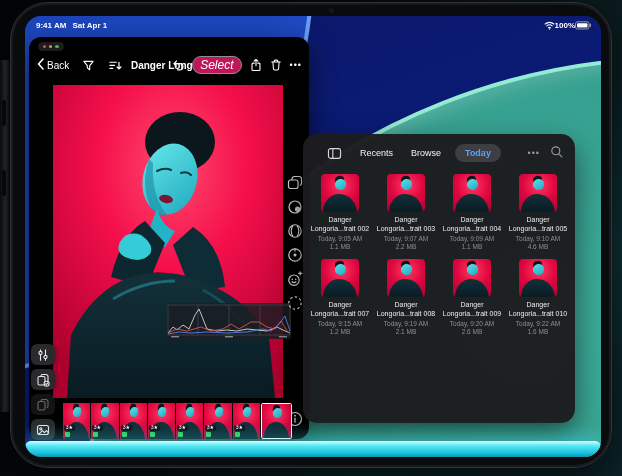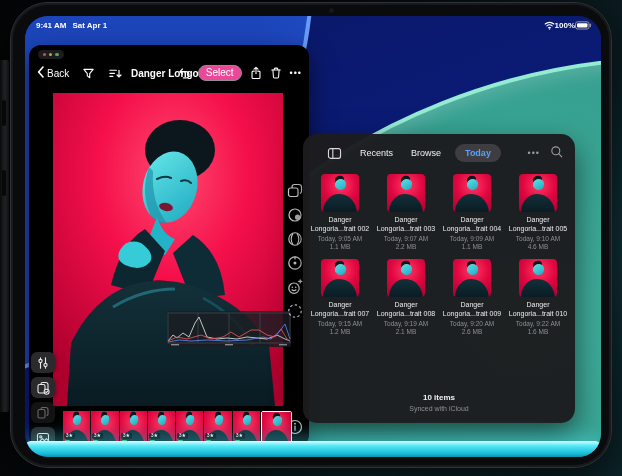--- a/index.html
+++ b/index.html
@@ -18,53 +18,53 @@
   .side-device{position:absolute;left:0;top:60px;width:9px;height:352px;
     background:linear-gradient(90deg,#0b0c0d,#2e3133 55%,#17191b);
     border-radius:0 2px 2px 0;}
   .side-device .notch{position:absolute;left:2px;width:4px;height:26px;background:#0a0b0c;border-radius:2px;}
 
   
   .ipad{position:absolute;left:10px;top:2px;width:600px;height:464px;border-radius:38px;
     background:#0a0b0d;border:1px solid #2f3236;
     box-shadow:0 18px 50px rgba(0,0,0,.7), inset 0 0 0 2px #18191c;}
   .camera{position:absolute;left:318px;top:5px;width:5px;height:5px;border-radius:50%;background:#16171b;}
-  .screen{position:absolute;left:14px;top:13px;width:576px;height:441px;border-radius:23px;overflow:hidden;background:#0a1862;}
+  .screen{position:absolute;left:14px;top:13px;width:576px;height:441px;border-radius:16px;overflow:hidden;background:#0a1862;}
 
   
   .wp{position:absolute;inset:0;background:linear-gradient(160deg,#0a1766,#0b1d7c 60%,#0a1a70);}
   .wp .circle-blue{position:absolute;left:-555px;top:-470px;width:836px;height:836px;border-radius:50%;
     background:radial-gradient(circle at 60% 60%, #1c45ba 40%, #2a5ad8 78%, #3c6fe8 100%);
     border:4px solid #6a9bf4;}
   .wp .circle-teal{position:absolute;left:10px;top:40px;width:1280px;height:1280px;border-radius:50%;
     background:radial-gradient(circle at 38% 20%, #3fae9c, #2a8d7f 45%, #1f6f66 100%);
     border:4px solid #93ecd2;box-shadow:inset 0 6px 18px rgba(255,255,255,.18);}
 
   
   .status{position:absolute;top:5px;left:0;right:0;height:12px;color:#fff;font-size:8px;font-weight:700;}
   .status .sleft{position:absolute;left:11px;top:0;display:flex;gap:6px;}
   .status .sright{position:absolute;right:9px;top:0;display:flex;align-items:center;font-weight:600;}
   .status svg{display:block;}
 
   
   .editor{position:absolute;left:4px;top:21px;width:280px;height:402px;background:#000;border-radius:12px;
-    box-shadow:0 10px 26px rgba(0,0,0,.55);margin-top:8px;}
+    box-shadow:0 10px 26px rgba(0,0,0,.55);}
   .traffic{position:absolute;left:9px;top:5px;display:flex;gap:3px;align-items:center;background:#1c1c1e;border-radius:6px;padding:3px 5px;}
   .traffic i{width:3.2px;height:3.2px;border-radius:50%;display:block;}
   .traffic i:nth-child(1){background:#c4564d;}
   .traffic i:nth-child(2){background:#c2a044;}
   .traffic i:nth-child(3){background:#59a24f;}
 
   .etoolbar{position:absolute;left:0;right:0;top:18px;height:20px;display:flex;align-items:center;padding:0 8px;color:#fff;}
   .back{display:flex;align-items:center;gap:2px;font-size:10px;color:#fff;}
   .tbicon{display:flex;align-items:center;justify-content:center;color:#fff;}
   .etitle{position:absolute;left:70px;right:70px;text-align:center;font-size:10px;font-weight:700;color:#fff;
     white-space:nowrap;overflow:hidden;}
   .eright{position:absolute;right:7px;top:0;height:20px;display:flex;align-items:center;gap:8px;}
-  .select-pill{font-size:10px;color:#fff;border:1px solid #8e8e93;background:#ec4899;border-radius:9px;padding:2px 7px;line-height:1;}
+  .select-pill{font-size:12px;color:#fff;border:1px solid #8e8e93;background:#be185d;border-radius:9px;padding:2px 7px;line-height:1;font-style:italic;}
   .dots3{font-size:9px;color:#fff;letter-spacing:1px;line-height:1;}
 
   
   .photo{position:absolute;left:24px;top:48px;width:230px;height:313px;overflow:hidden;background:#c20032;}
   .histogram{position:absolute;left:138px;top:266px;width:124px;height:36px;background:rgba(26,30,34,.84);border-radius:2px;}
   .histogram svg{display:block;}
 
   
   .rail-btn{position:absolute;left:254px;width:24px;height:24px;display:flex;align-items:center;justify-content:center;color:#d9dbdd;}
   .rail-btn svg{display:block;}
@@ -463,21 +463,17 @@
         <div class="fcell">
           <div class="fthumb">
               <div class="portrait"></div>
             </div>
           <div class="fname">Danger Longoria...trait 010</div>
           <div class="fdate">Today, 9:22 AM</div>
           <div class="fsize">1.6 MB</div>
         </div>
       </div>
 
-      <div class="ffooter">
-        <div class="fcount">10 items</div>
-        <div class="fsync">Synced with iCloud</div>
-      </div>
     </div>
 
     <div class="glow"></div>
   </div>
 </div>
 
 </body></html>

